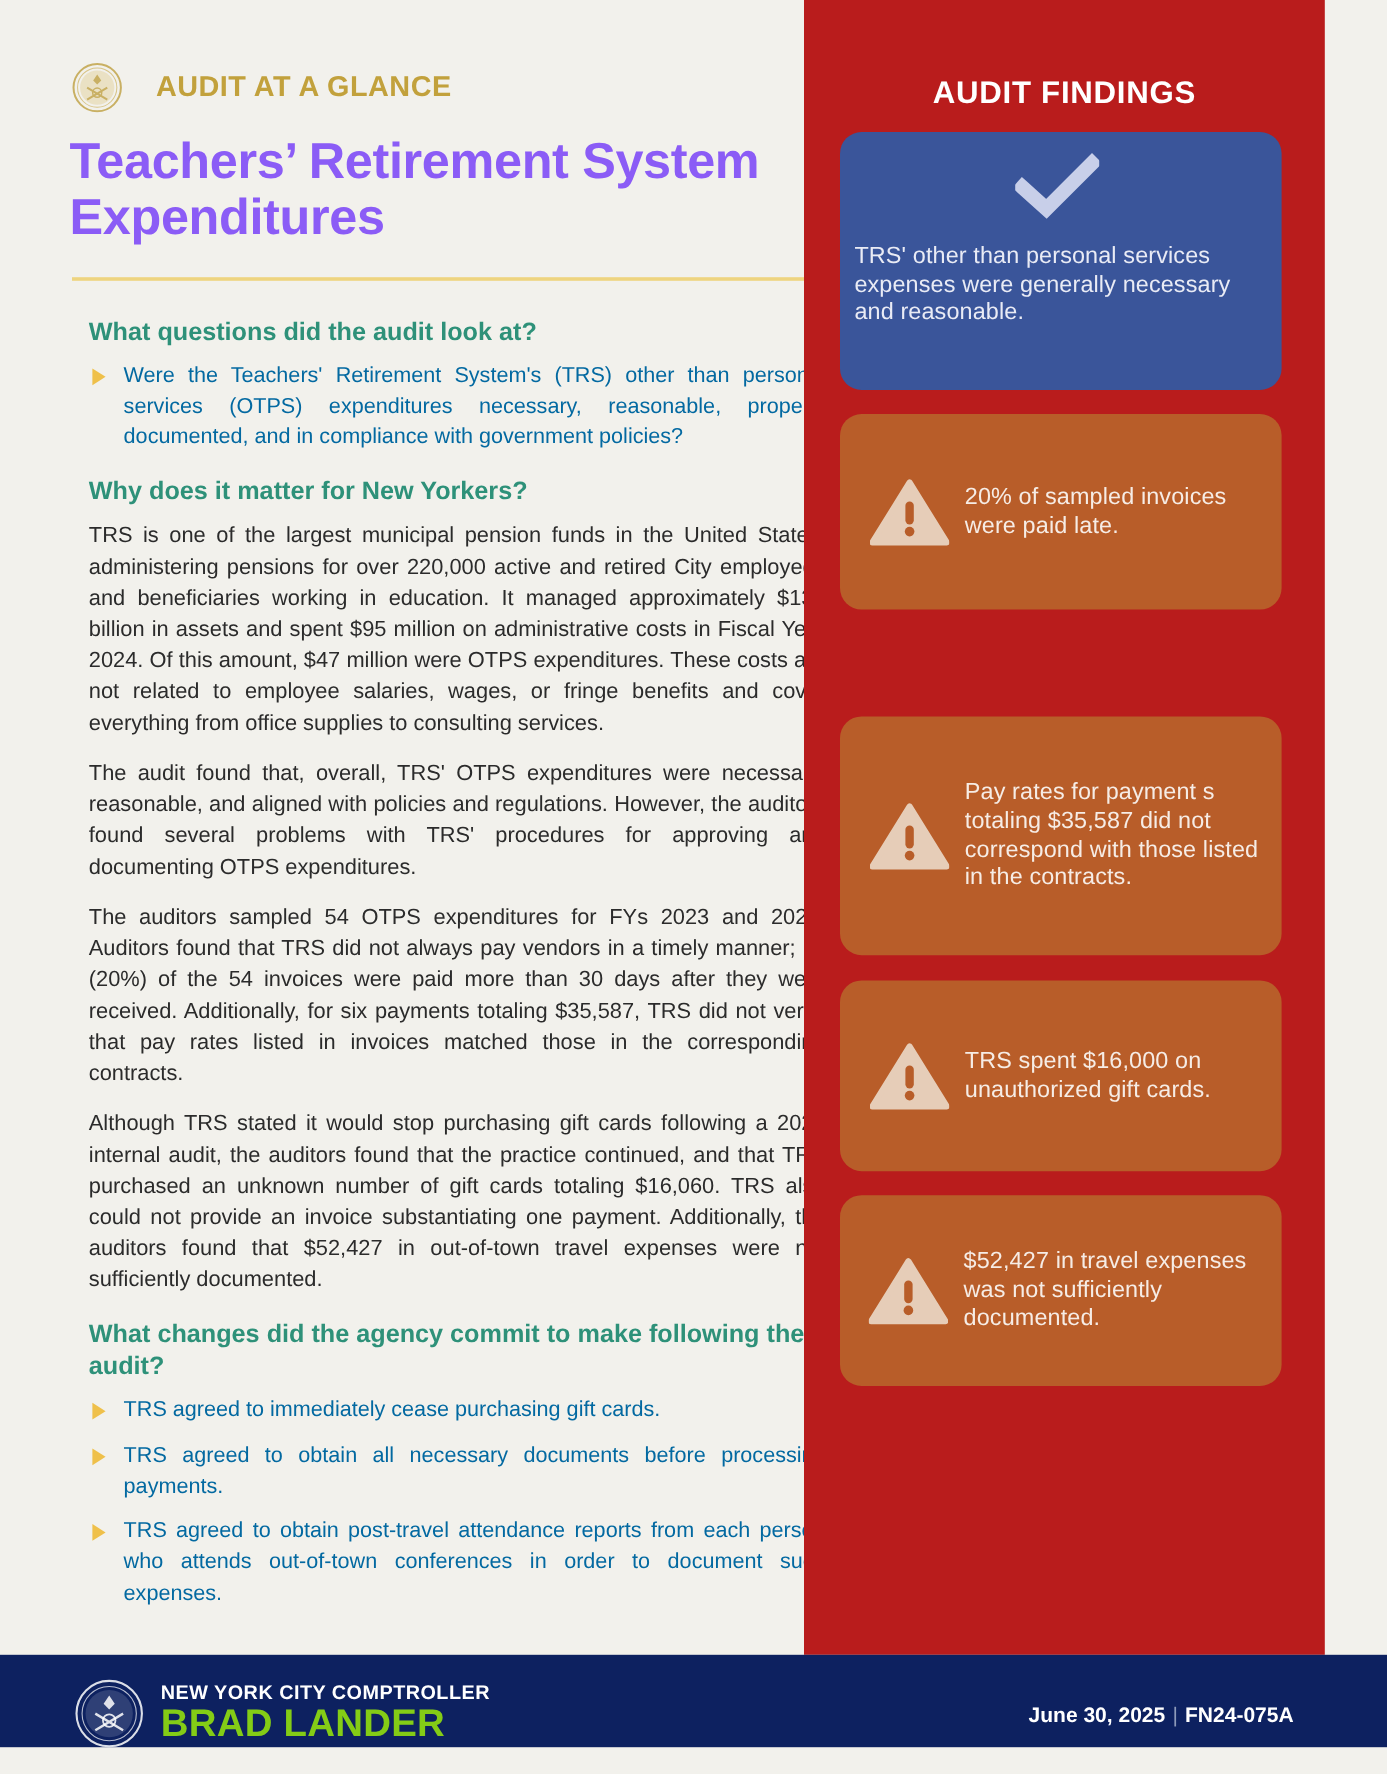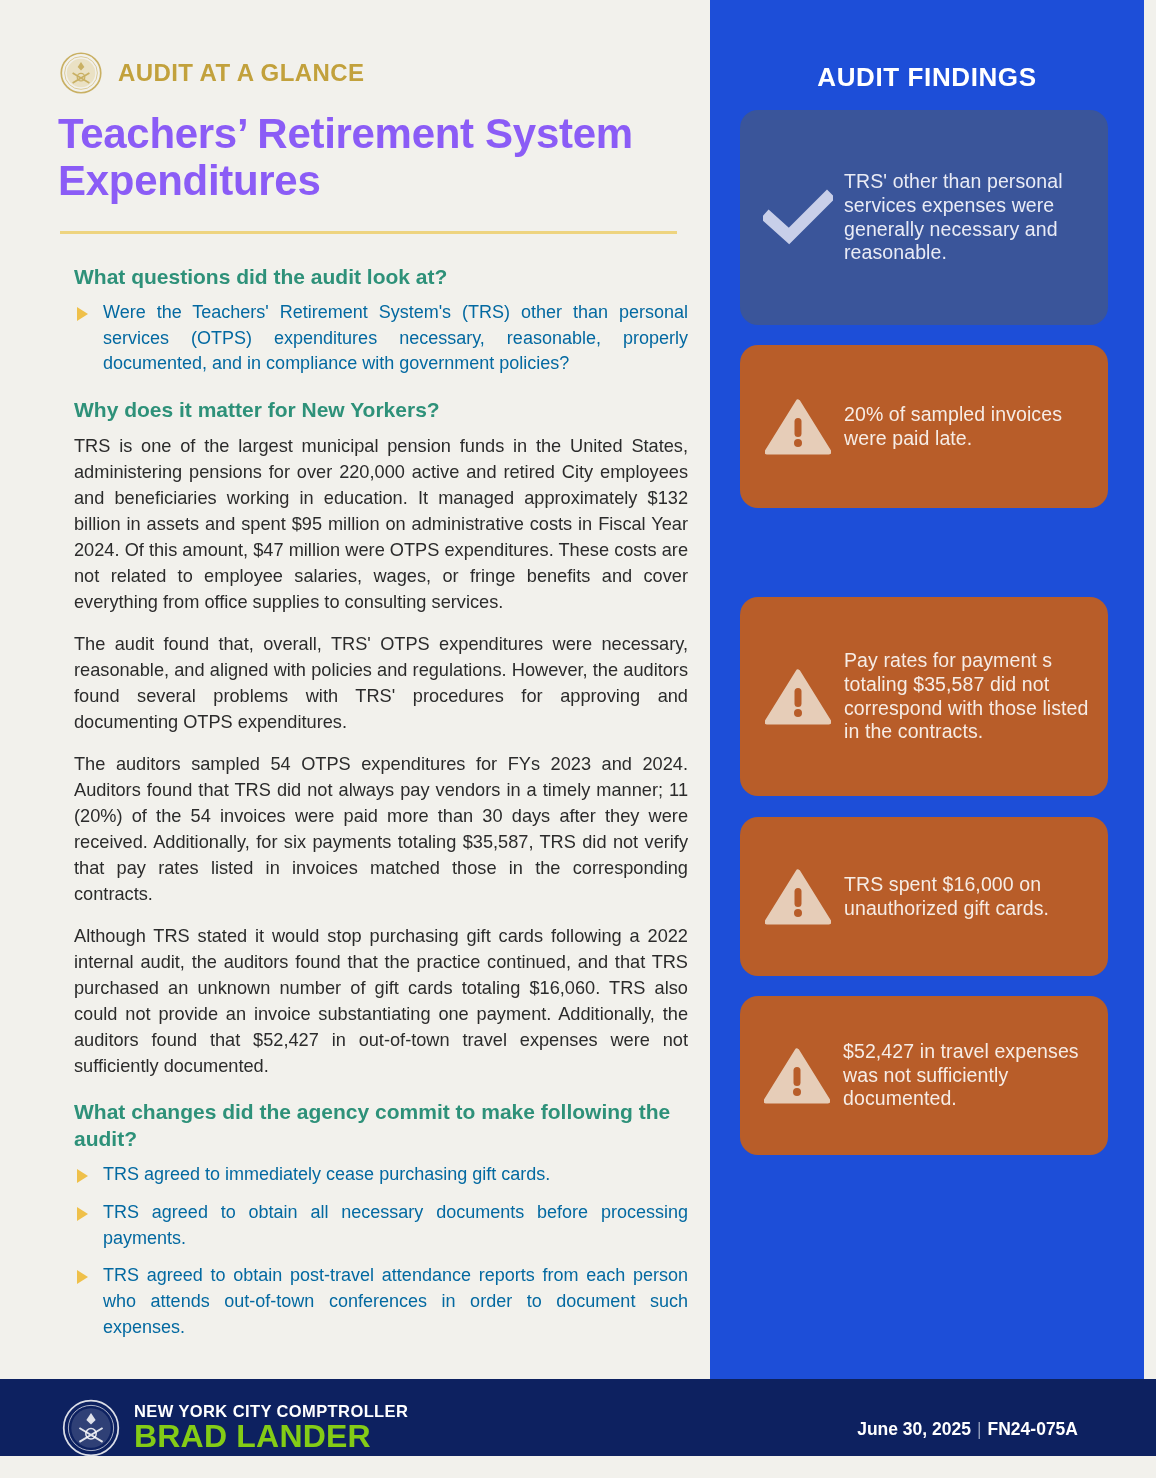--- a/index.html
+++ b/index.html
@@ -17,25 +17,25 @@
   .page {
     position: relative;
     width: 1156px;
     height: 1478px;
     background: #f2f1ec;
   }
 
   
   .right-panel {
     position: absolute;
-    left: 710px;
+    left: 670px;
     top: 0;
     width: 434px;
     height: 1379px;
-    background: #1d4ed8;
+    background: #b91c1c;
   }
   .right-edge {
     position: absolute;
     left: 1145px;
     top: 0;
     width: 11px;
     height: 1379px;
     background: #f2f1ec;
   }
   .findings-title {
@@ -57,20 +57,21 @@
     border-radius: 18px;
     display: flex;
     align-items: center;
     box-sizing: border-box;
     padding: 0 18px 0 12px;
   }
   .card-blue {
     background: #3a559a;
     top: 110px;
     height: 215px;
+    flex-direction: column;
   }
   .card-orange {
     background: #b85d29;
   }
   .card-2 { top: 345px;  height: 163px; }
   .card-3 { top: 597px;  height: 199px; }
   .card-4 { top: 817px;  height: 159px; }
   .card-5 { top: 996px;  height: 159px; padding-left: 11px; }
 
   .card-icon {
@@ -96,21 +97,21 @@
     top: 0;
     width: 711px;
     height: 1379px;
   }
   .eyebrow-row {
     position: absolute;
     left: 60px;
     top: 52px;
     display: flex;
     align-items: center;
-    gap: 16px;
+    gap: 28px;
   }
   .seal {
     width: 42px;
     height: 42px;
     flex: 0 0 42px;
   }
   .eyebrow {
     color: #c2a13c;
     font-size: 24px;
     font-weight: bold;

